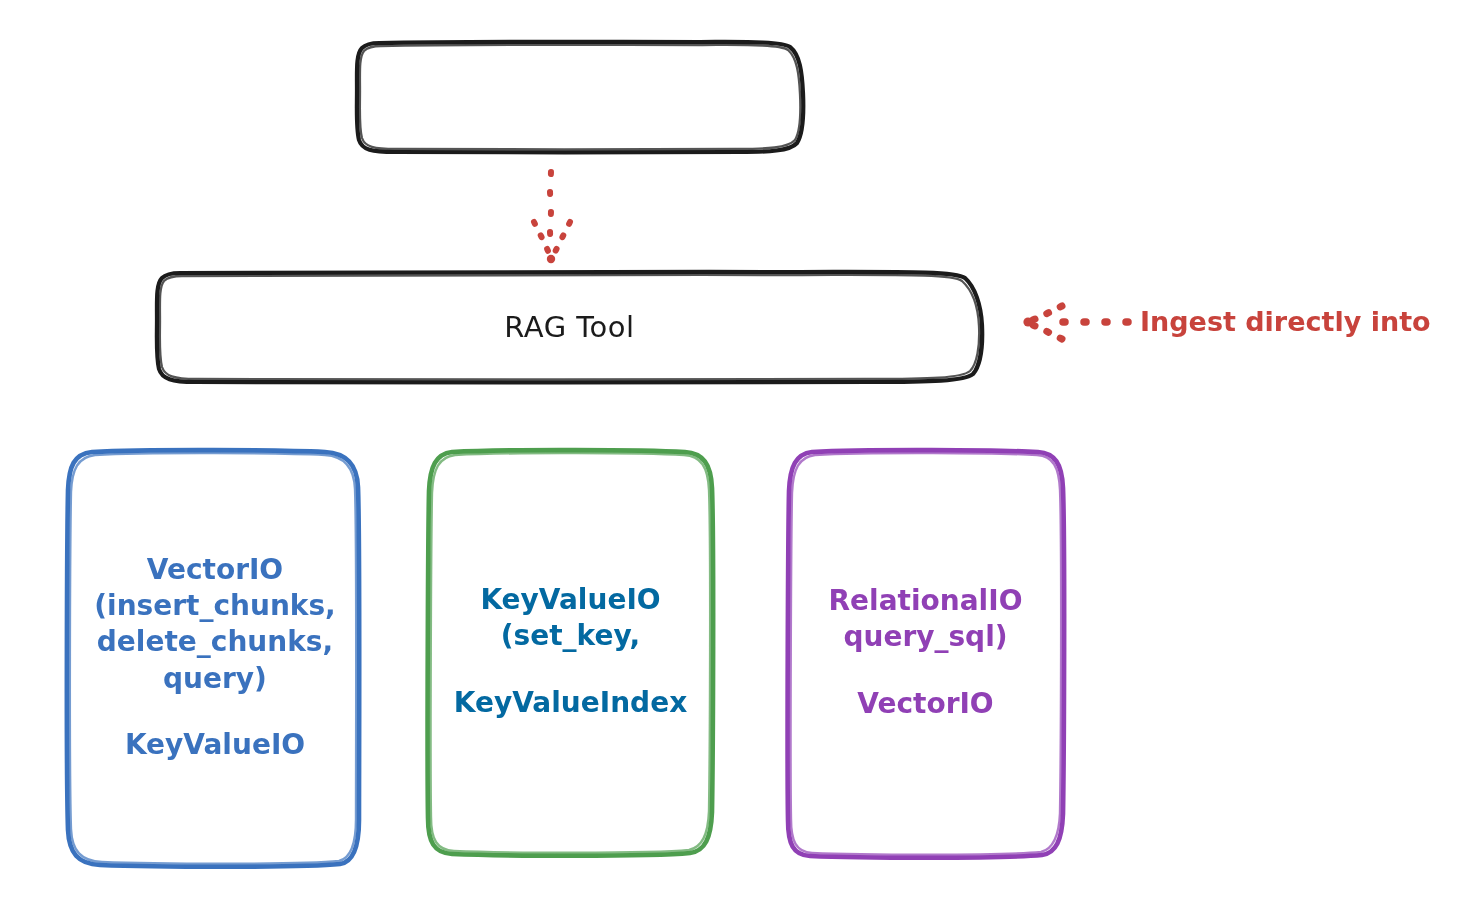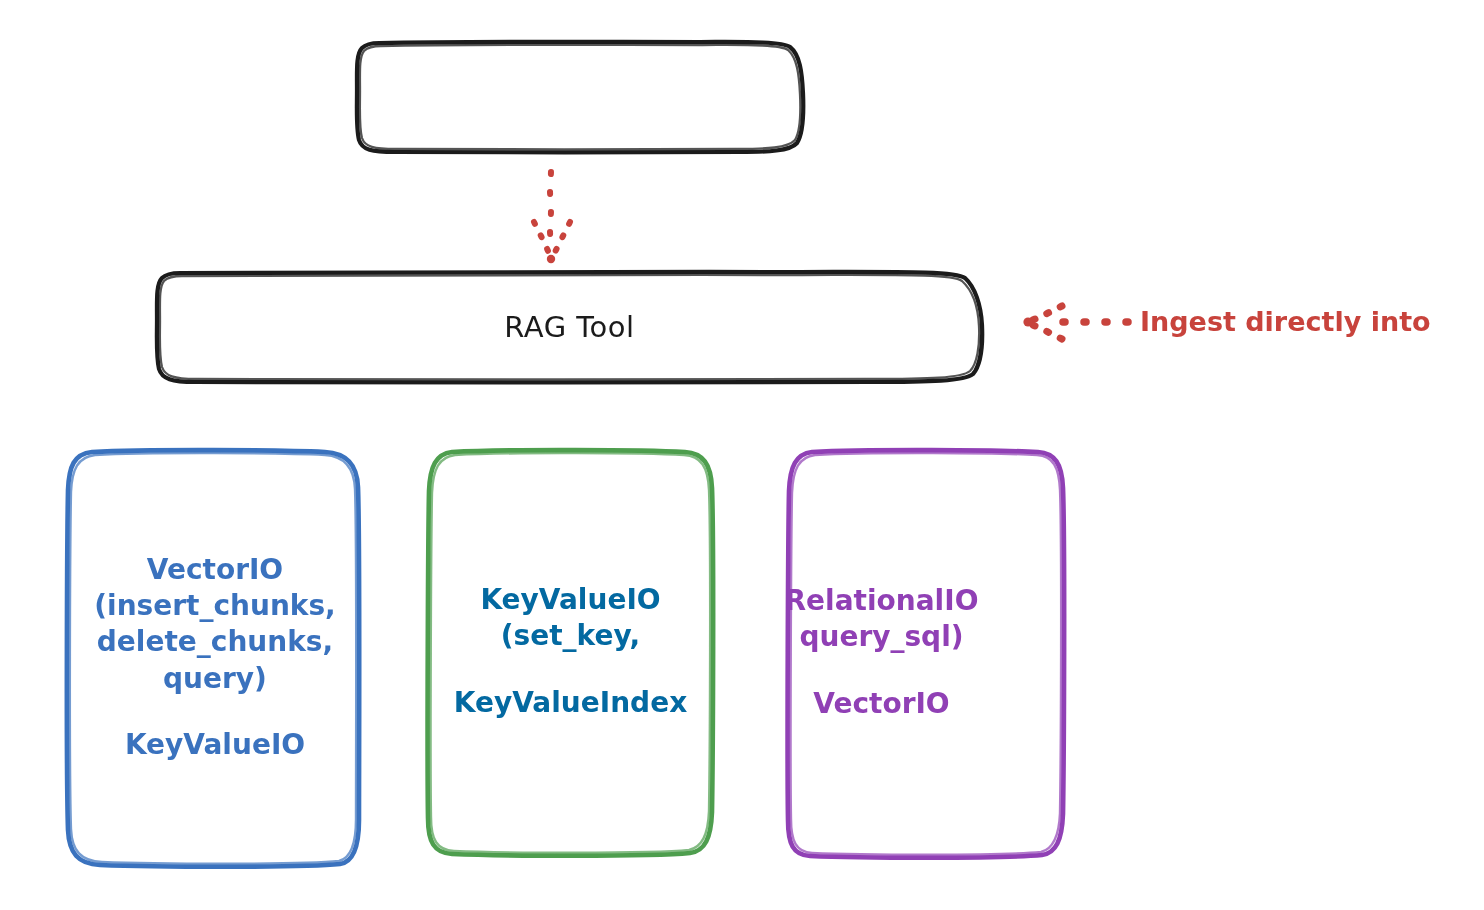--- a/index.html
+++ b/index.html
@@ -71,21 +71,21 @@
     color: #3a72be;
   }
   .keyvalue-label {
     left: 428px;
     top: 450px;
     width: 285px;
     height: 403px;
     color: #0369a1;
   }
   .relational-label {
-    left: 744px;
+    left: 788px;
     top: 450px;
     width: 275px;
     height: 405px;
     color: #9040b5;
   }
   .annotation-label {
     left: 1140px;
     top: 278px;
     width: 336px;
     height: 88px;

